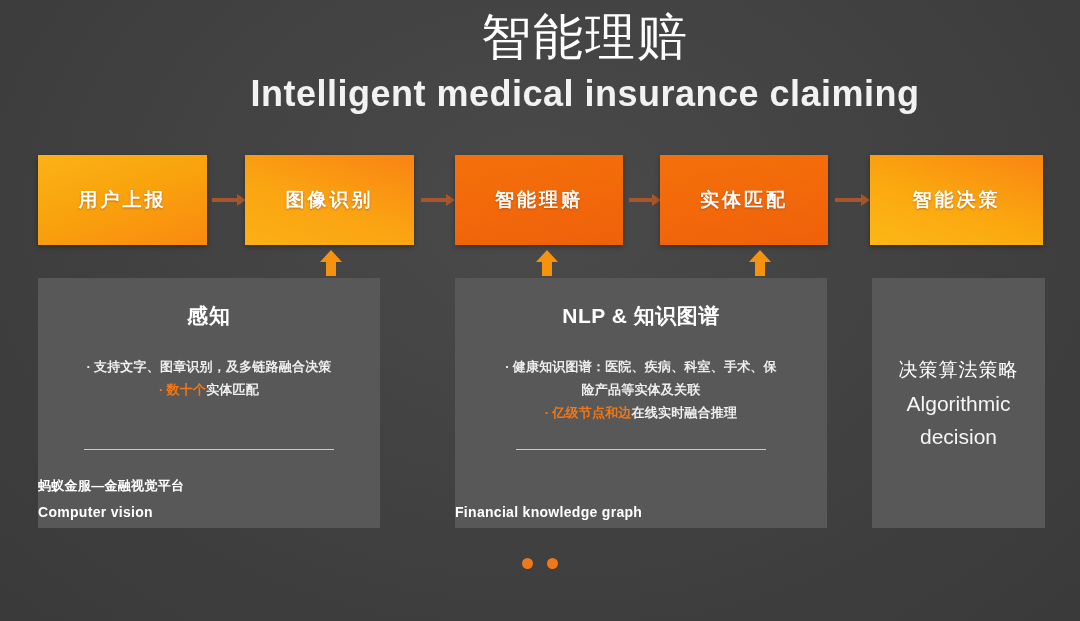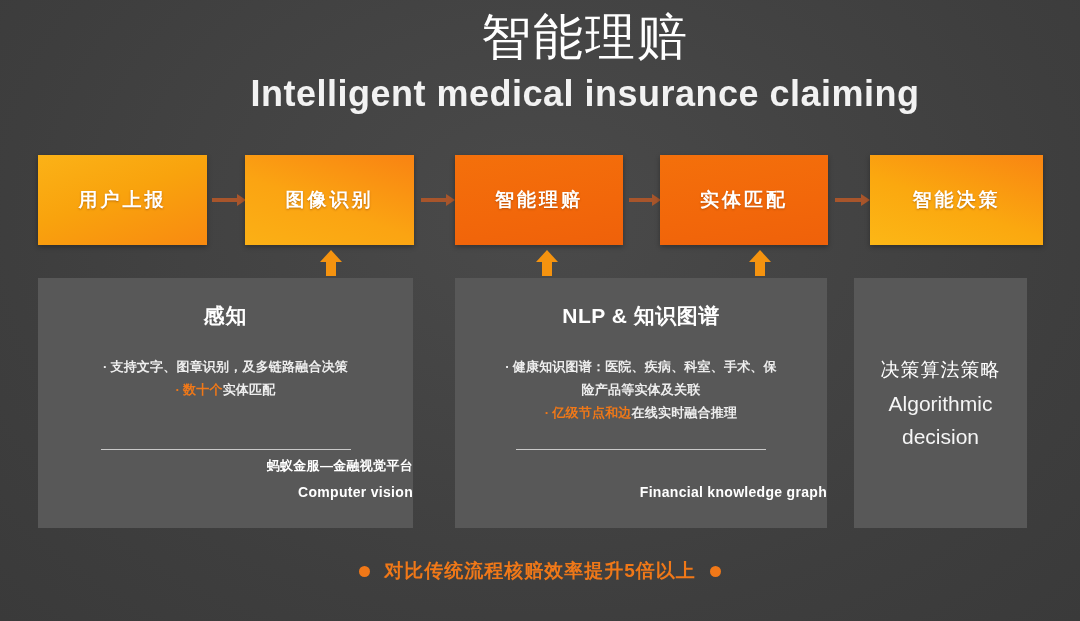--- a/index.html
+++ b/index.html
@@ -130,23 +130,23 @@
 
   
   .panel {
     position: absolute;
     top: 278px;
     height: 250px;
     background: #585858;
     box-sizing: border-box;
     padding: 0;
   }
-  .panel-left  { left: 38px;  width: 375px; }
+  .panel-left  { left: 38px;  width: 342px; }
   .panel-mid   { left: 455px; width: 372px; }
-  .panel-right { left: 854px; width: 173px; }
+  .panel-right { left: 872px; width: 173px; }
 
   .panel-title {
     text-align: center;
     font-size: 21px;
     font-weight: 700;
     color: #ffffff;
     margin: 24px 0 0 0;
     letter-spacing: 1px;
   }
   .panel-title.mid-title { letter-spacing: 0.5px; }
@@ -177,23 +177,23 @@
     width: 250px;
     height: 1px;
     background: #c9c9c9;
   }
   .panel-left .divider  { bottom: 78px; }
   .panel-mid  .divider  { bottom: 78px; }
 
   .panel-footer {
     position: absolute;
     left: 0;
-    bottom: 28px;
+    bottom: 8px;
     width: 100%;
-    text-align: right;
+    text-align: left;
   }
   .footer-cn {
     font-size: 13px;
     font-weight: 700;
     color: #ffffff;
     letter-spacing: 0.3px;
     margin: 0;
   }
   .footer-en {
     font-size: 14px;
@@ -339,17 +339,16 @@
   <div class="panel panel-right">
     <div class="panel-right-inner">
       <p class="right-cn">决策算法策略</p>
       <p class="right-en1">Algorithmic</p>
       <p class="right-en2">decision</p>
     </div>
   </div>
 
   <div class="banner">
     <div class="banner-dot"></div>
-    <div class="banner-text">对比传统流程核赔效率提升5倍以上</div>
     <div class="banner-dot"></div>
   </div>
 
 </div>
 
 </body></html>

